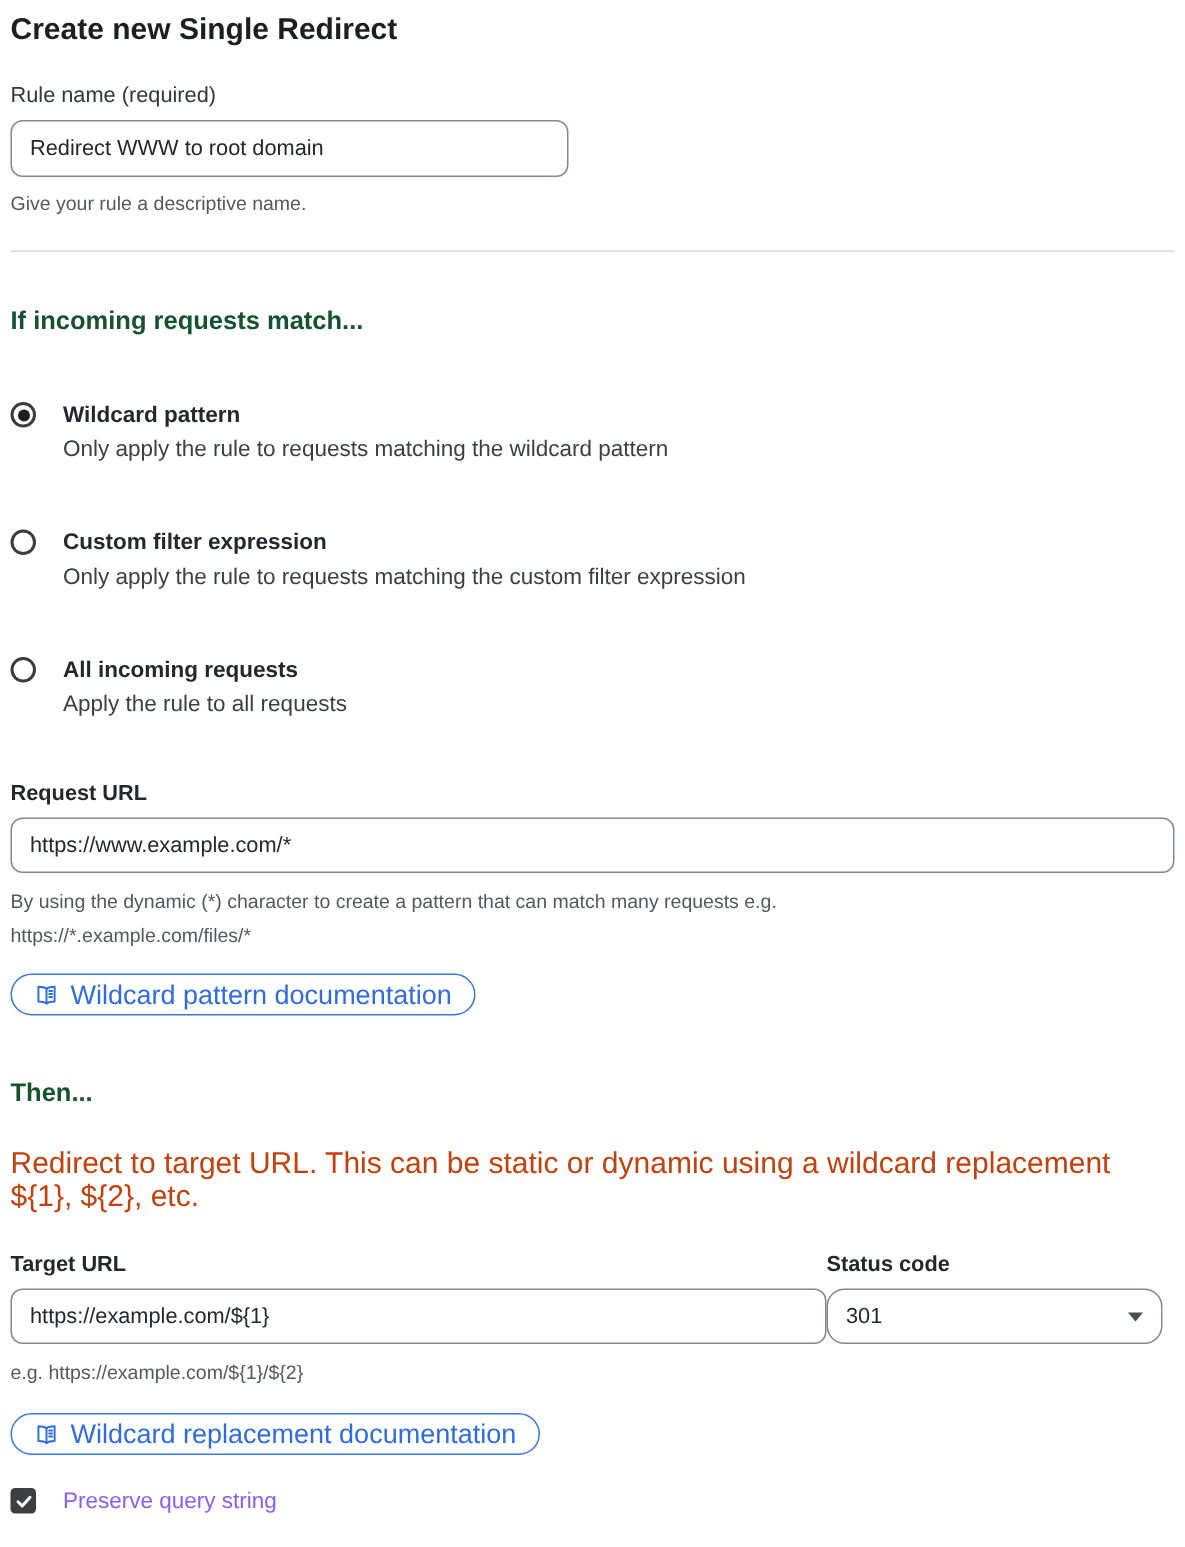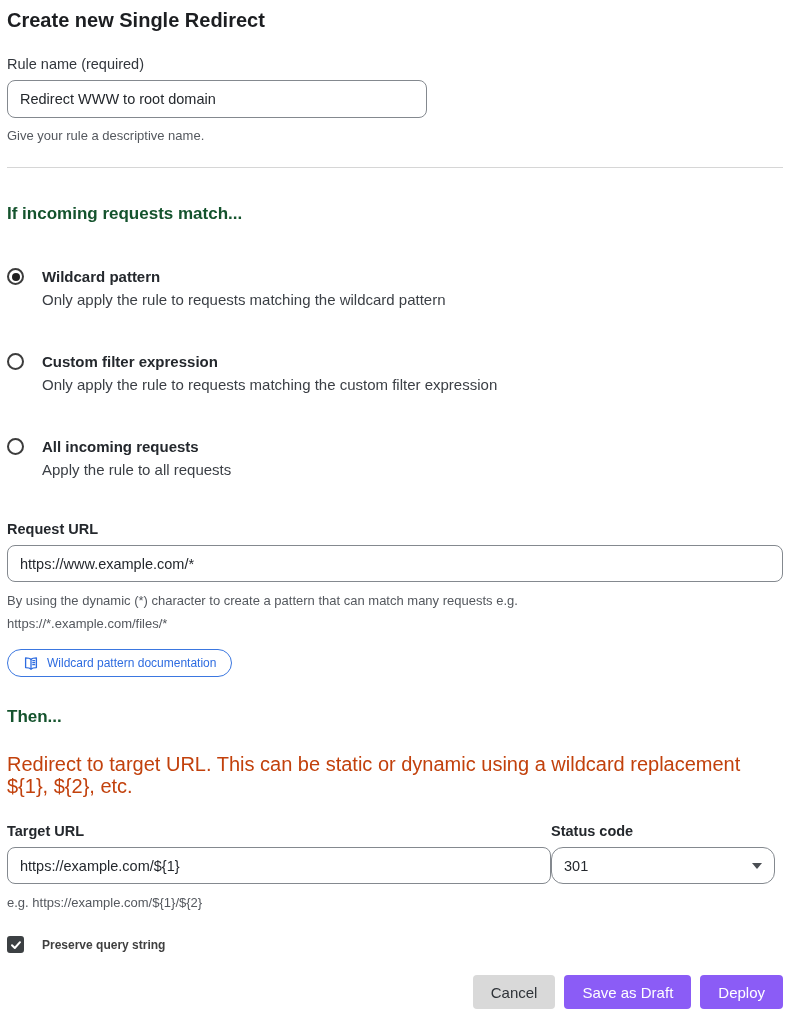--- a/index.html
+++ b/index.html
@@ -24,21 +24,21 @@
     margin-top: 20px;
     font-size: 14.5px;
     color: #33373d;
     line-height: 20px;
   }
 
   .text-input {
     display: block;
     margin-top: 6px;
     height: 38px;
-    width: 420px;
+    width: 372px;
     border: 1px solid #84898f;
     border-radius: 8px;
     padding: 0 12px;
     font-family: "Liberation Sans", "DejaVu Sans", sans-serif;
     font-size: 14.5px;
     color: #24282d;
     background: #fff;
     outline: none;
   }
   .text-input.full { width: 100%; height: 37px; }
@@ -104,21 +104,21 @@
     display: inline-flex;
     align-items: center;
     gap: 8px;
     height: 28px;
     padding: 0 15px;
     border: 1px solid #3b77e0;
     border-radius: 999px;
     background: #fff;
     color: #2e6ce0;
     font-family: "Liberation Sans", "DejaVu Sans", sans-serif;
-    font-size: 12px;
+    font-size: 18px;
     cursor: pointer;
   }
   .pill-button svg { display: block; }
 
   .then-desc {
     margin-top: 24px;
     font-size: 20px;
     color: #c2410c;
     line-height: 22px;
   }
@@ -155,21 +155,21 @@
     width: 17px; height: 17px;
     border-radius: 3px;
     background: #fff;
     border: 2px solid #3c3c3c;
     display: flex; align-items: center; justify-content: center;
     cursor: pointer;
   }
   .checkbox.checked { background: #3c4043; border-color: #3c4043; }
   .checkbox svg { display: none; }
   .checkbox.checked svg { display: block; }
-  .checkbox-label { font-size: 12px; color: #404040; font-weight: bold; }
+  .checkbox-label { font-size: 15px; color: #8b5cf6; }
 
   .footer {
     margin-top: 22px;
     display: flex;
     justify-content: flex-end;
     gap: 9px;
   }
   .btn {
     height: 34px;
     padding: 0 18px;
@@ -234,39 +234,51 @@
         <path d="M8 3.2 C6.7 2.1 4.8 1.8 2.6 1.8 L2.6 11.6 C4.8 11.6 6.7 11.9 8 13 C9.3 11.9 11.2 11.6 13.4 11.6 L13.4 1.8 C11.2 1.8 9.3 2.1 8 3.2 Z"></path>
         <line x1="8" y1="3.2" x2="8" y2="13"></line>
         <line x1="9.8" y1="4.7" x2="11.7" y2="4.7"></line>
         <line x1="9.8" y1="6.7" x2="11.7" y2="6.7"></line>
         <line x1="9.8" y1="8.7" x2="11.7" y2="8.7"></line>
       </svg>
     </span>
     <span>Wildcard pattern documentation</span>
   </button>
 
-  <h2 class="section-heading" style="margin-top:28px">Then...</h2>
+  <h2 class="section-heading" style="margin-top:40px">Then...</h2>
 
   <p class="then-desc">Redirect to target URL. This can be static or dynamic using a wildcard replacement ${1}, ${2}, etc.</p>
 
   <div class="row">
     <div class="col-left">
       <div class="bold-label">Target URL</div>
       <input class="text-input full" type="text" value="https://example.com/${1}" style="">
       <div class="helper" style="margin-top:7px">e.g. https://example.com/${1}/${2}</div>
     </div>
     <div class="col-right">
       <div class="bold-label">Status code</div>
       <div class="select-box">
         <span>301</span>
         <span class="caret"></span>
       </div>
     </div>
   </div>
 
+  <button class="pill-button" style="margin-top:16px">
+    <span>
+      <svg width="16" height="15" viewBox="0 0 16 15" fill="none" stroke="#2e6ce0" stroke-width="1.3" stroke-linejoin="round" stroke-linecap="round">
+        <path d="M8 3.2 C6.7 2.1 4.8 1.8 2.6 1.8 L2.6 11.6 C4.8 11.6 6.7 11.9 8 13 C9.3 11.9 11.2 11.6 13.4 11.6 L13.4 1.8 C11.2 1.8 9.3 2.1 8 3.2 Z"></path>
+        <line x1="8" y1="3.2" x2="8" y2="13"></line>
+        <line x1="9.8" y1="4.7" x2="11.7" y2="4.7"></line>
+        <line x1="9.8" y1="6.7" x2="11.7" y2="6.7"></line>
+        <line x1="9.8" y1="8.7" x2="11.7" y2="8.7"></line>
+      </svg>
+    </span>
+    <span>Wildcard replacement documentation</span>
+  </button>
 
   <div class="checkbox-row">
     <span class="checkbox checked">
       <svg width="12" height="12" viewBox="0 0 12 12" fill="none" stroke="#ffffff" stroke-width="2" stroke-linecap="round" stroke-linejoin="round">
         <path d="M2 6.2 L4.8 9 L10 3.2"></path>
       </svg>
     </span>
     <span class="checkbox-label">Preserve query string</span>
   </div>
 

